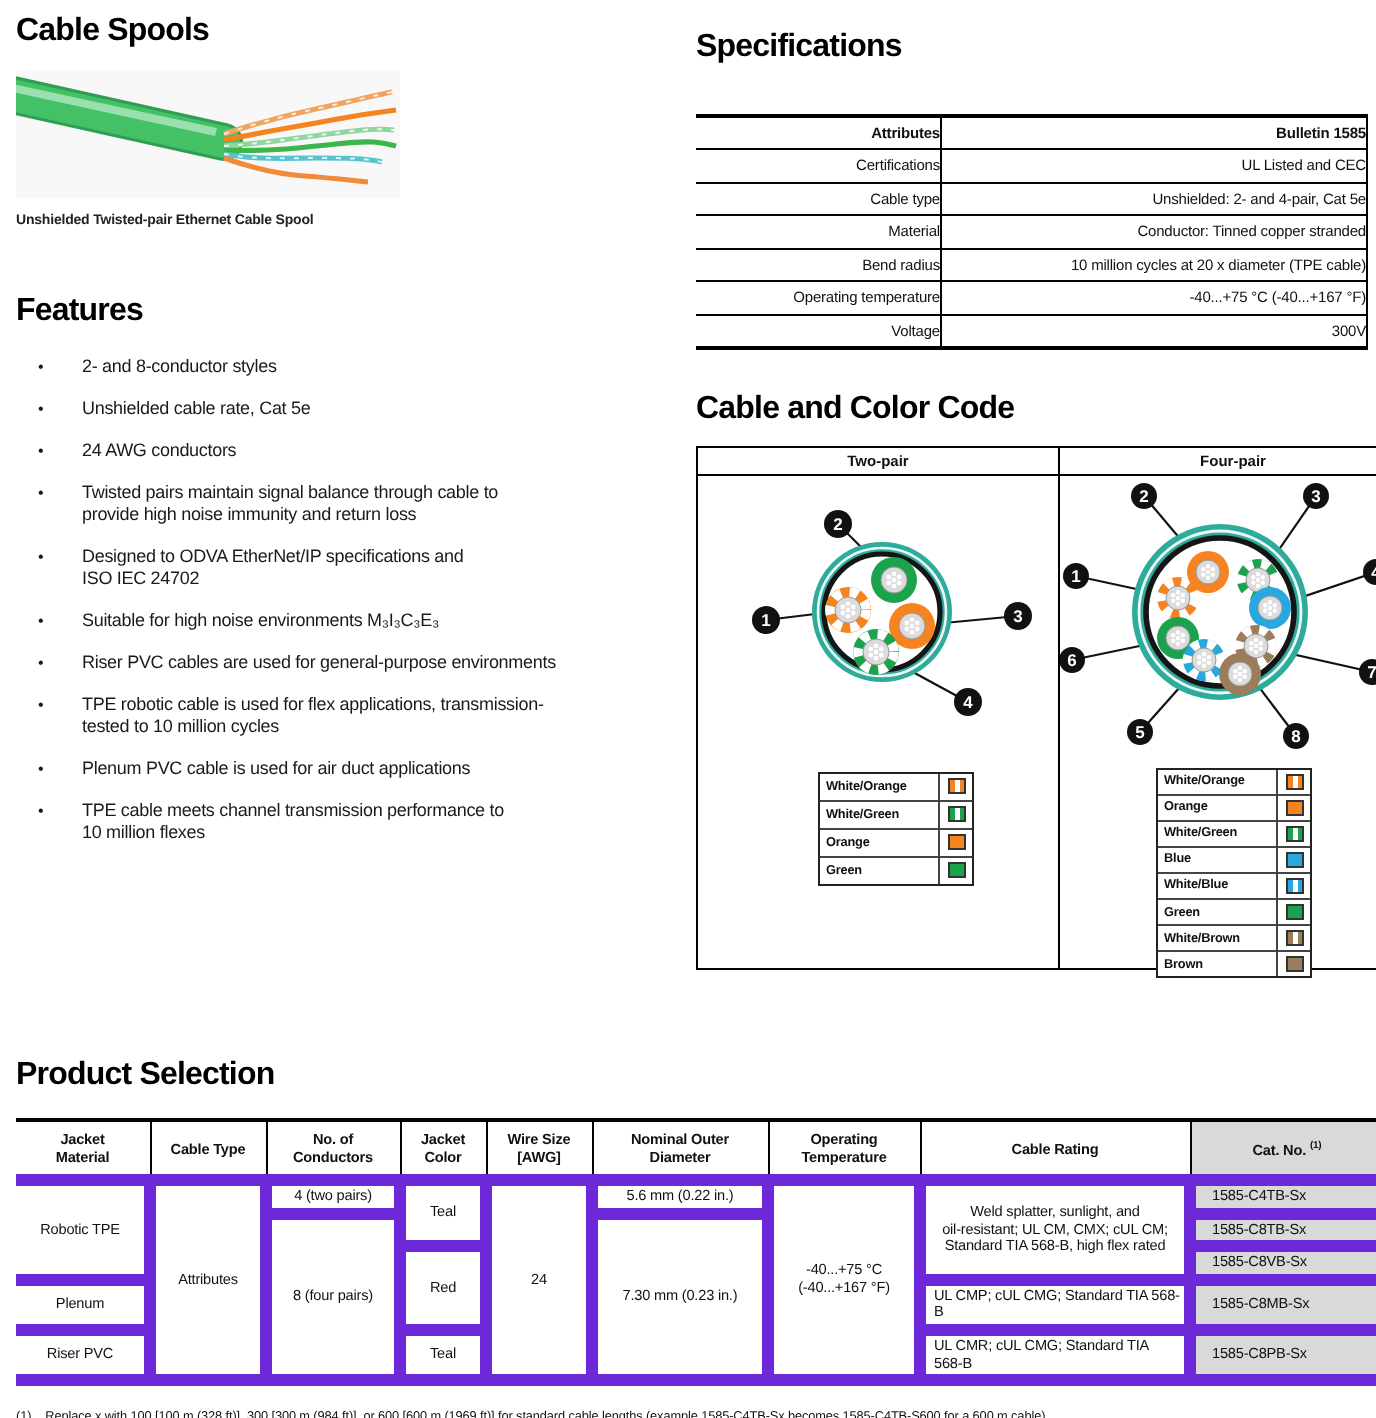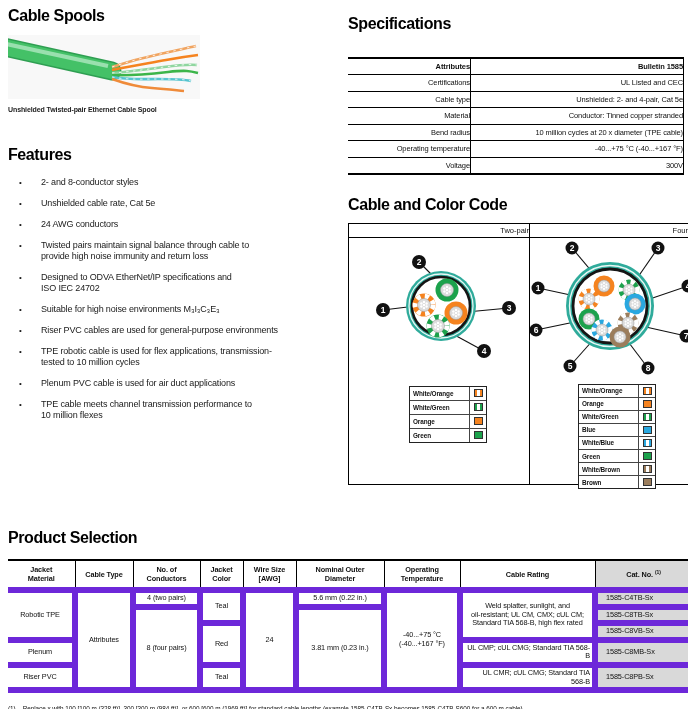--- a/index.html
+++ b/index.html
@@ -23,21 +23,21 @@
              border-bottom:2px solid #000;font-size:7.5px;letter-spacing:-0.1px;}
   .spec tr{height:16.5px;}
   .spec th,.spec td{padding:0 0 0 4px;text-align:right;vertical-align:middle;border-bottom:1px solid #000;font-weight:400;}
   .spec th{font-weight:700;border-bottom:1.6px solid #000;}
   .spec .c1{width:118px;border-right:1px solid #000;}
   .spec .c2{border-right:1px solid #000;}
 
   .cc-title{margin-top:20px;}
   .cc{margin-top:9px;width:354px;border:1.6px solid #000;}
   .cc-head{display:flex;border-bottom:1.4px solid #000;}
-  .cc-head .hcell{height:13px;line-height:13px;font-size:7.5px;font-weight:400;text-align:right;}
+  .cc-head .hcell{height:13px;line-height:13px;font-size:7.5px;font-weight:700;text-align:center;}
   .cc-head .hcell.h1{width:180px;border-right:1px solid #000;}
   .cc-head .hcell.h2{flex:1;}
   .cc-body{display:flex;height:246px;}
   .cc-body .bcell{position:relative;}
   .cc-body .bcell.b1{width:180px;border-right:1px solid #000;}
   .cc-body .bcell.b2{flex:1;}
   .diag{position:absolute;}
   .diag.tp{left:8px;top:0;}
   .diag.fp{left:0;top:0;}
 
@@ -63,21 +63,21 @@
              border-top:2px solid #000;border-bottom:2.2px solid #000;
              font-size:7.3px;text-align:center;letter-spacing:-0.1px;}
   .prod th{font-weight:700;border-right:1px solid #000;border-bottom:2px solid #000;
            padding:4px 1px;white-space:pre-line;line-height:9px;vertical-align:middle;}
   .prod td{border:6px solid #6d28d9;padding:1px 2px;vertical-align:middle;white-space:pre-line;line-height:8.6px;}
   .prod tbody tr{height:16px;}
   .prod tbody tr:last-child{height:14px;}
   .prod td.cl{border-left:none;}
   .prod .gray{background:var(--table_gray);}
   .prod td.cat{text-align:left;padding-left:8px;}
-  .prod td.rleft{text-align:right;padding-left:4px;}
+  .prod td.rleft{text-align:left;padding-left:4px;}
   .sup{font-size:5px;vertical-align:super;font-weight:700;}
 
   .footnote{display:flex;gap:7px;margin-top:12px;font-size:6.4px;letter-spacing:-0.05px;color:#111;}
   .footnote .fm{flex:none;}
 
   
   .f-teal{fill:var(--teal);} .f-orange{fill:var(--orange);} .f-green{fill:var(--green);}
   .f-blue{fill:var(--blue);} .f-brown{fill:var(--brown);} .f-core{fill:#dcdcdc;}
   .callout-line{stroke:#111;stroke-width:1.1;}
   .callout-c{fill:#111;}
@@ -499,21 +499,21 @@
           <td>5.6 mm (0.22 in.)</td>
           <td rowspan="5">-40...+75 °C
 (-40...+167 °F)</td>
           <td rowspan="3">Weld splatter, sunlight, and
 oil-resistant; UL CM, CMX; cUL CM;
 Standard TIA 568-B, high flex rated</td>
           <td class="gray cat">1585-C4TB-Sx</td>
         </tr>
         <tr>
           <td rowspan="4">8 (four pairs)</td>
-          <td rowspan="4">3.81 mm (0.23 in.)</td>
+          <td rowspan="4">7.30 mm (0.23 in.)</td>
           <td class="gray cat">1585-C8TB-Sx</td>
         </tr>
         <tr>
           <td rowspan="2">Red</td>
           <td class="gray cat">1585-C8VB-Sx</td>
         </tr>
         <tr>
           <td class="cl">Plenum</td>
           <td class="rleft">UL CMP; cUL CMG; Standard TIA 568-B</td>
           <td class="gray cat">1585-C8MB-Sx</td>

